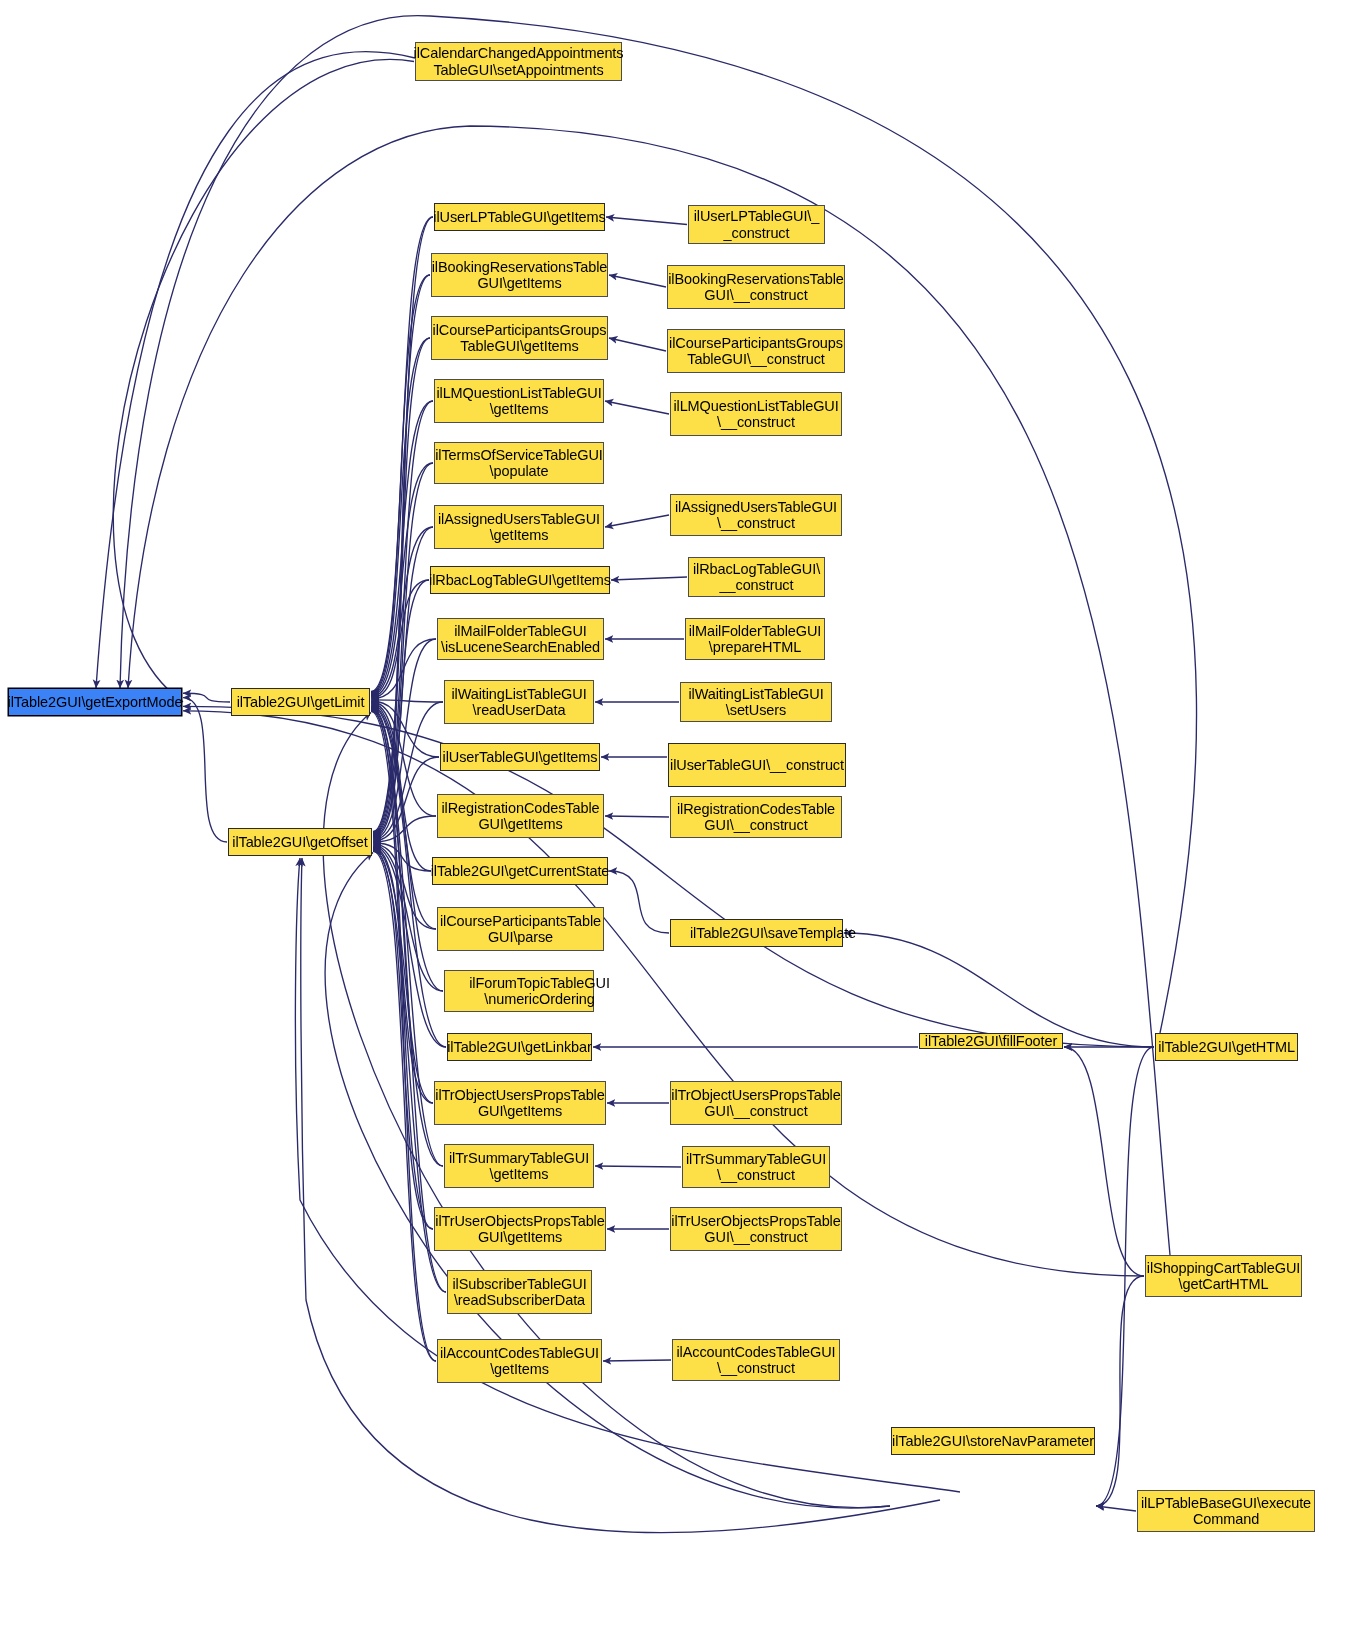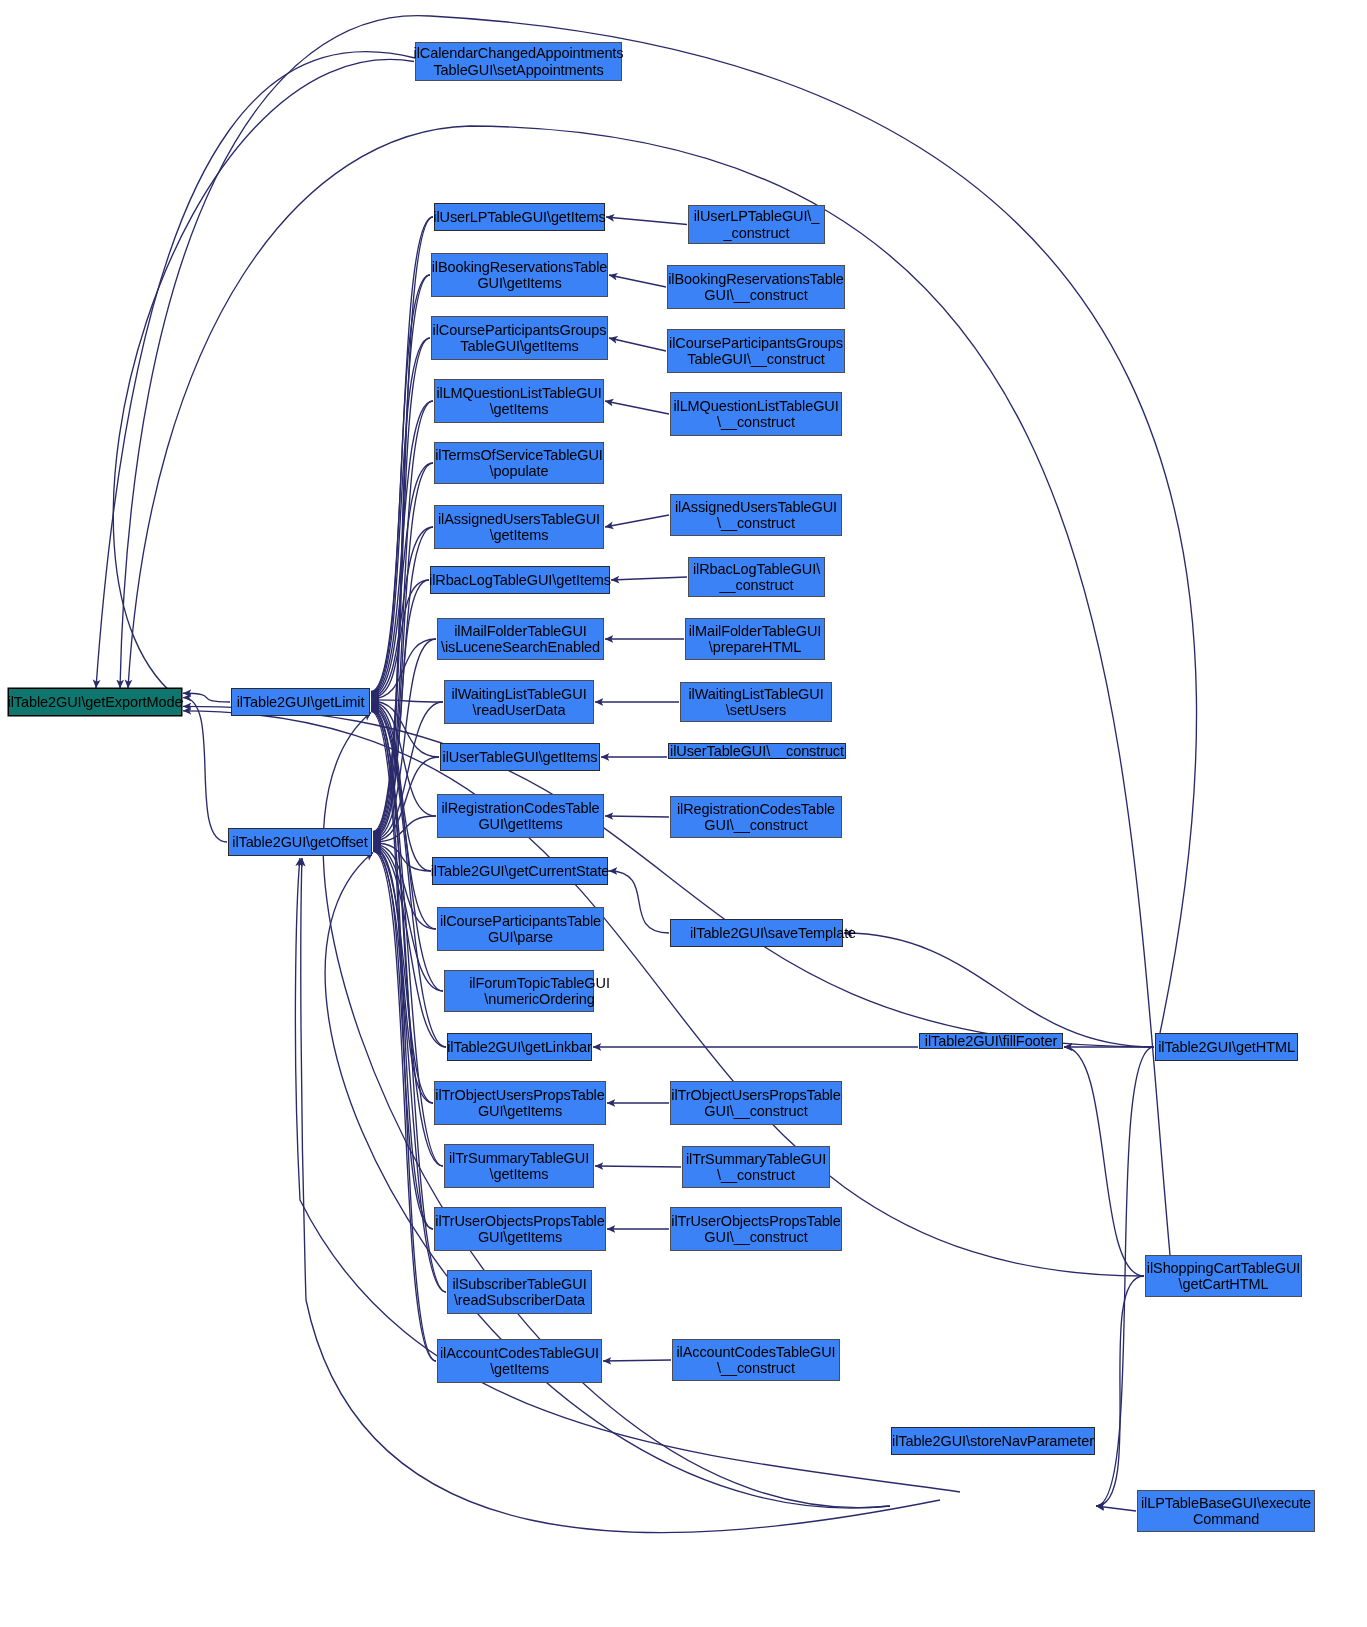--- a/index.html
+++ b/index.html
@@ -9,34 +9,34 @@
     width:1367px;
     height:1627px;
     overflow:hidden;
     background:#ffffff;
   }
   #edges{position:absolute;left:0;top:0;width:1367px;height:1627px;pointer-events:none;}
   .node{
     position:absolute;
     box-sizing:border-box;
     border:1px solid #2b2b2b;
-    background:#3b82f6;
+    background:#fde047;
     color:#000000;
     display:flex;
     align-items:center;
     justify-content:center;
     text-align:center;
     font-size:14.5px;
     line-height:1.12;
     letter-spacing:-0.1px;
     white-space:pre-line;
     padding:1px 3px;
   }
   .node.root{
-    background:#0f766e;
+    background:#3b82f6;
     border:1px solid #000000;
     box-shadow:0 0 0 0.5px #000;
   }
   .node.thick{border-width:1.5px;border-color:#4d4d4d;}
 </style>
 </head>
 <body>
 
 <div id="canvas">
   <svg id="edges" viewBox="0 0 1367 1627" xmlns="http://www.w3.org/2000/svg">
@@ -171,21 +171,21 @@
     <div class="node thick" style="left: 670px; top: 392px; width: 172px; height: 44px;">ilLMQuestionListTableGUI
 \__construct</div>
     <div class="node thick" style="left: 670px; top: 494px; width: 172px; height: 42px;">ilAssignedUsersTableGUI
 \__construct</div>
     <div class="node thick" style="left: 688px; top: 557px; width: 137px; height: 40px;">ilRbacLogTableGUI\
 __construct</div>
     <div class="node thick" style="left: 685px; top: 618px; width: 140px; height: 42px;">ilMailFolderTableGUI
 \prepareHTML</div>
     <div class="node thick" style="left: 680px; top: 682px; width: 152px; height: 40px;">ilWaitingListTableGUI
 \setUsers</div>
-    <div class="node" style="left: 668px; top: 743px; width: 178px; height: 16px;">ilUserTableGUI\__construct</div>
+    <div class="node" style="left: 668px; top: 743px; width: 178px; height: 44px;">ilUserTableGUI\__construct</div>
     <div class="node thick" style="left: 670px; top: 796px; width: 172px; height: 42px;">ilRegistrationCodesTable
 GUI\__construct</div>
     <div class="node" style="left: 670px; top: 919px; width: 173px; height: 28px; padding-left: 36px;">ilTable2GUI\saveTemplate</div>
     <div class="node thick" style="left: 670px; top: 1081px; width: 172px; height: 44px;">ilTrObjectUsersPropsTable
 GUI\__construct</div>
     <div class="node thick" style="left: 682px; top: 1146px; width: 148px; height: 42px;">ilTrSummaryTableGUI
 \__construct</div>
     <div class="node thick" style="left: 670px; top: 1207px; width: 172px; height: 44px;">ilTrUserObjectsPropsTable
 GUI\__construct</div>
     <div class="node thick" style="left: 672px; top: 1339px; width: 168px; height: 42px;">ilAccountCodesTableGUI

